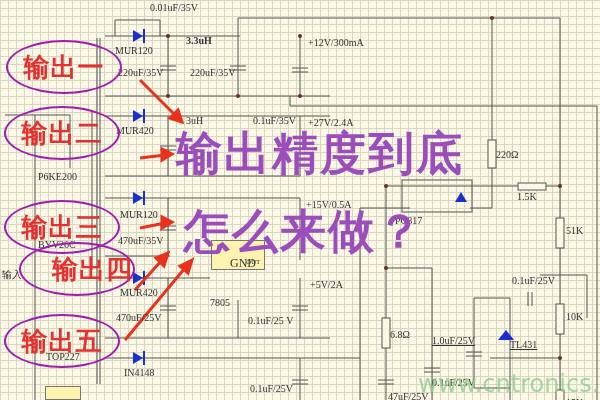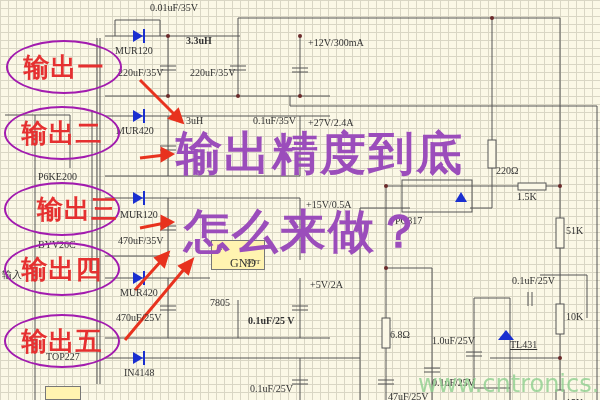--- a/index.html
+++ b/index.html
@@ -176,56 +176,56 @@
 <div class="lbl" style="left:38px;top:172px;">P6KE200</div>
 <div class="lbl" style="left:120px;top:210px;">MUR120</div>
 <div class="lbl" style="left:118px;top:236px;">470uF/35V</div>
 <div class="lbl" style="left:306px;top:200px;">+15V/0.5A</div>
 <div class="lbl" style="left:38px;top:240px;">BYV26C</div>
 <div class="lbl" style="left:2px;top:270px;text-align:right;">输入</div>
 <div class="lbl" style="left:120px;top:288px;">MUR420</div>
 <div class="lbl" style="left:116px;top:313px;">470uF/25V</div>
 <div class="lbl" style="left:310px;top:280px;">+5V/2A</div>
 <div class="lbl" style="left:210px;top:298px;">7805</div>
-<div class="lbl" style="left:248px;top:316px;font-weight:bold;">0.1uF/25 V</div>
+<div class="lbl" style="left:248px;top:316px;">0.1uF/25 V</div>
 <div class="lbl" style="left:124px;top:368px;">IN4148</div>
 <div class="lbl" style="left:46px;top:352px;">TOP227</div>
 <div class="lbl" style="left:250px;top:384px;">0.1uF/25V</div>
 <div class="lbl" style="left:395px;top:216px;">PC817</div>
-<div class="lbl" style="left:496px;top:166px;text-align:center;">220Ω</div>
+<div class="lbl" style="left:496px;top:150px;text-align:center;">220Ω</div>
 <div class="lbl" style="left:517px;top:192px;">1.5K</div>
 <div class="lbl" style="left:566px;top:226px;">51K</div>
 <div class="lbl" style="left:512px;top:276px;">0.1uF/25V</div>
 <div class="lbl" style="left:566px;top:312px;">10K</div>
 <div class="lbl" style="left:510px;top:340px;text-decoration:underline;">TL431</div>
 <div class="lbl" style="left:566px;top:398px;">15K</div>
 <div class="lbl" style="left:390px;top:330px;">6.8Ω</div>
-<div class="lbl" style="left:432px;top:336px;">1.0uF/25V</div>
+<div class="lbl" style="left:432px;top:336px;text-decoration:underline;">1.0uF/25V</div>
 <div class="lbl" style="left:432px;top:378px;">0.1uF/25V</div>
 <div class="lbl" style="left:388px;top:392px;">47uF/25V</div>
 
 <div class="ic" style="left:211px;top:240px;width:52px;height:28px;">
   <span class="lbl" style="left:6px;top:4px;font-size:7px;">IN</span>
   <span class="lbl" style="left:34px;top:18px;font-size:7px;">OUT</span>
   <span class="lbl" style="left:18px;top:16px;font-size:12px;">GND</span>
 </div>
 <div class="ic" style="left:45px;top:386px;width:34px;height:12px;"></div>
 
 <div class="headline" style="left:176px;top:122px;">输出精度到底</div>
 <div class="headline" style="left:184px;top:200px;text-align:center;">怎么来做？</div>
 
 <div class="bubble" style="left:6px;top:40px;">
     <span>输出一</span>
   </div>
 <div class="bubble" style="left:4px;top:106px;justify-content:center;">
     <span>输出二</span>
   </div>
-<div class="bubble" style="left:4px;top:182px;justify-content:flex-end;">
+<div class="bubble" style="left:4px;top:200px;">
     <span>输出三</span>
   </div>
-<div class="bubble" style="left:4px;top:242px;">
+<div class="bubble" style="left:19px;top:242px;justify-content:flex-end;">
     <span>输出四</span>
   </div>
 <div class="bubble" style="left:4px;top:314px;">
     <span>输出五</span>
   </div>
 
 <div class="watermark" style="left:418px;top:370px;">www.cntronics.com</div>
 
 </body></html>

